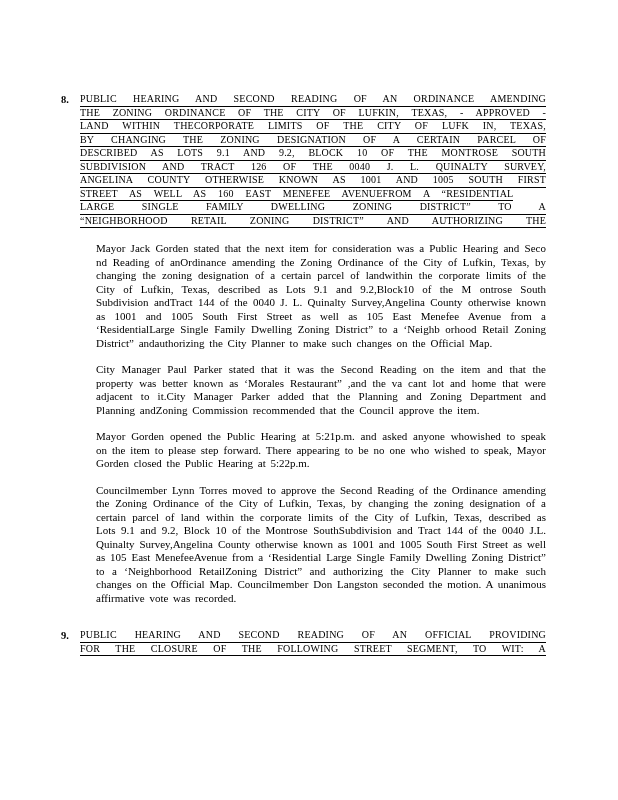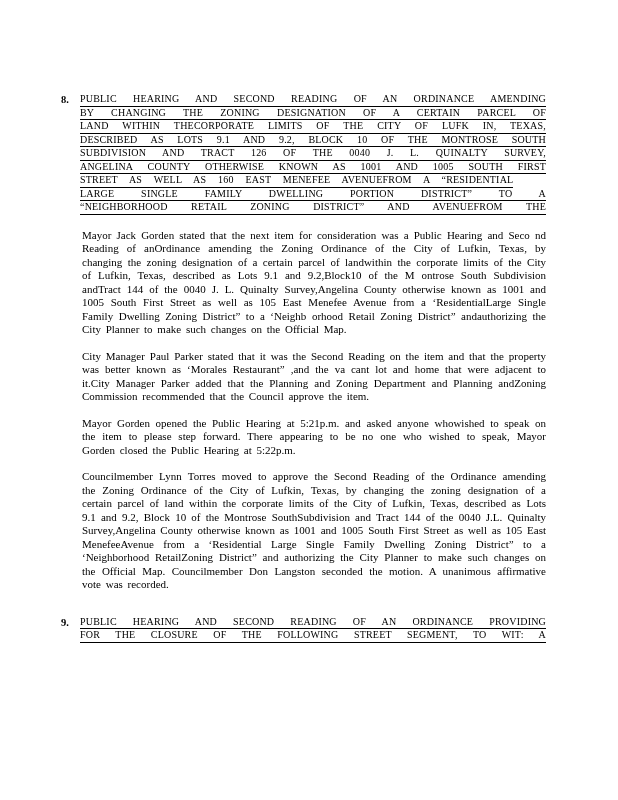--- a/index.html
+++ b/index.html
@@ -30,61 +30,62 @@
     letter-spacing: 0.2px;
     border-bottom: 1.5px solid #000000;
     text-align: justify;
     text-align-last: justify;
     white-space: normal;
     overflow: hidden;
     height: 12.5px;
   }
   .h-line.short-93 { width: 93%; }
   .h-line.short-87 { width: 87%; }
-  .item-body { margin-left: 21px; margin-top: 14px; }
+  .item-body { margin-left: 35px; margin-top: 14px; }
   .item-body p {
     margin: 0 0 13px 0;
     font-size: 11px;
     line-height: 13.5px;
     text-align: justify;
     word-spacing: 2px;
   }
   .item-9 { margin-top: 24px; }
 </style>
 </head>
 <body>
 
 <div class="page">
 
   <section>
     <div class="item-row">
       <div class="item-number">8.</div>
       <div class="item-heading">
         <div class="h-line">PUBLIC HEARING AND SECOND READING OF AN ORDINANCE AMENDING</div>
+        <div class="h-line">THE ZONING ORDINANCE OF THE CITY OF LUFKIN, TEXAS, - APPROVED -</div>
+        <div class="h-line">LAND WITHIN THECORPORATE LIMITS OF THE CITY OF LUFK IN, TEXAS,</div>
         <div class="h-line">BY CHANGING THE ZONING DESIGNATION OF A CERTAIN PARCEL OF</div>
-        <div class="h-line">LAND WITHIN THECORPORATE LIMITS OF THE CITY OF LUFK IN, TEXAS,</div>
         <div class="h-line">DESCRIBED AS LOTS 9.1 AND 9.2, BLOCK 10 OF THE MONTROSE SOUTH</div>
         <div class="h-line">SUBDIVISION AND TRACT 126 OF THE 0040 J. L. QUINALTY SURVEY,</div>
         <div class="h-line">ANGELINA COUNTY OTHERWISE KNOWN AS 1001 AND 1005 SOUTH FIRST</div>
         <div class="h-line short-93">STREET AS WELL AS 160 EAST MENEFEE AVENUEFROM A “RESIDENTIAL</div>
-        <div class="h-line">LARGE SINGLE FAMILY DWELLING PORTION DISTRICT” TO A</div>
-        <div class="h-line">“NEIGHBORHOOD RETAIL ZONING DISTRICT” AND AVENUEFROM THE</div>
+        <div class="h-line">LARGE SINGLE FAMILY DWELLING ZONING DISTRICT” TO A</div>
+        <div class="h-line">“NEIGHBORHOOD RETAIL ZONING DISTRICT” AND AUTHORIZING THE</div>
       </div>
     </div>
     <div class="item-body">
       <p>Mayor Jack Gorden stated that the next item for consideration was a Public Hearing and Seco nd Reading of anOrdinance amending the Zoning Ordinance of the City of Lufkin, Texas, by changing the zoning designation of a certain parcel of landwithin the corporate limits of the City of Lufkin, Texas, described as Lots 9.1 and 9.2,Block10 of the M ontrose South Subdivision andTract 144 of the 0040 J. L. Quinalty Survey,Angelina County otherwise known as 1001 and 1005 South First Street as well as 105 East Menefee Avenue from a ‘ResidentialLarge Single Family Dwelling Zoning District” to a ‘Neighb orhood Retail Zoning District” andauthorizing the City Planner to make such changes on the Official Map.</p>
       <p>City Manager Paul Parker stated that it was the Second Reading on the item and that the property was better known as ‘Morales Restaurant” ,and the va cant lot and home that were adjacent to it.City Manager Parker added that the Planning and Zoning Department and Planning andZoning Commission recommended that the Council approve the item.</p>
       <p>Mayor Gorden opened the Public Hearing at 5:21p.m. and asked anyone whowished to speak on the item to please step forward. There appearing to be no one who wished to speak, Mayor Gorden closed the Public Hearing at 5:22p.m.</p>
       <p>Councilmember Lynn Torres moved to approve the Second Reading of the Ordinance amending the Zoning Ordinance of the City of Lufkin, Texas, by changing the zoning designation of a certain parcel of land within the corporate limits of the City of Lufkin, Texas, described as Lots 9.1 and 9.2, Block 10 of the Montrose SouthSubdivision and Tract 144 of the 0040 J.L. Quinalty Survey,Angelina County otherwise known as 1001 and 1005 South First Street as well as 105 East MenefeeAvenue from a ‘Residential Large Single Family Dwelling Zoning District” to a ‘Neighborhood RetailZoning District” and authorizing the City Planner to make such changes on the Official Map. Councilmember Don Langston seconded the motion. A unanimous affirmative vote was recorded.</p>
     </div>
   </section>
 
   <section class="item-9">
     <div class="item-row">
       <div class="item-number">9.</div>
       <div class="item-heading">
-        <div class="h-line">PUBLIC HEARING AND SECOND READING OF AN ORDINANCE PROVIDING</div>
+        <div class="h-line">PUBLIC HEARING AND SECOND READING OF AN OFFICIAL PROVIDING</div>
         <div class="h-line">FOR THE CLOSURE OF THE FOLLOWING STREET SEGMENT, TO WIT: A</div>
       </div>
     </div>
   </section>
 
 </div>
 
 </body></html>

